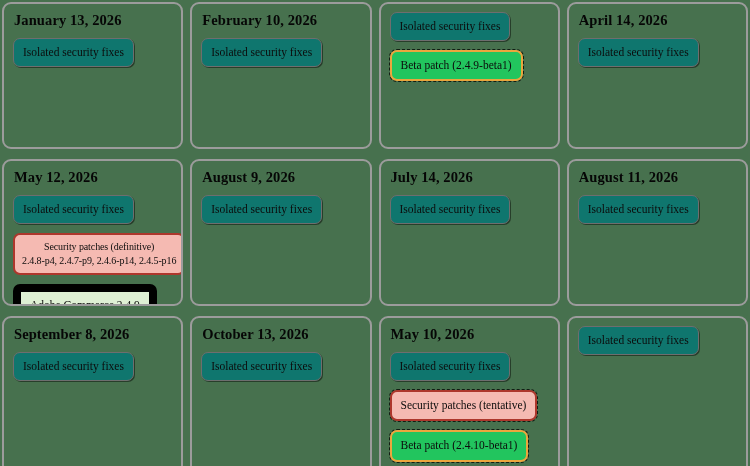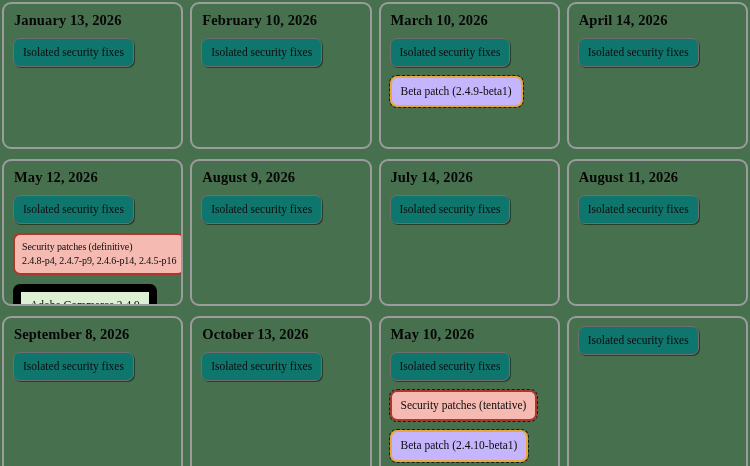--- a/index.html
+++ b/index.html
@@ -52,39 +52,40 @@
     white-space: nowrap;
   }
 
   .chip-white {
     background: #0f766e;
     border: 1px solid #6e6e6e;
     box-shadow: 1px 1px 0 rgba(0,0,0,0.45);
   }
 
   .chip-orange {
-    background: #c4b5fd;
+    background: #22c55e;
     border: 2px solid #eba63d;
   }
 
   .chip-red {
     background: #f5bab2;
     border: 2px solid #ad372c;
   }
 
   .chip-green {
     background: #def0d4;
     border: 8px solid #000000;
   }
 
   .chip-small {
     font-size: 10px;
     padding: 5px 7px;
     line-height: 1.4;
     letter-spacing: -0.1px;
+    text-align: center;
   }
 
   .dashed {
     outline: 1px dashed rgba(0,0,0,0.75);
     outline-offset: 0px;
   }
 
   .line { display: block; }
 </style>
 </head>
@@ -100,21 +101,20 @@
   </div>
 
   <div class="cell">
     <div class="month-title">February 10, 2026</div>
     <div class="chips">
       <div class="chip chip-white">Isolated security fixes</div>
     </div>
   </div>
 
   <div class="cell">
-    <div class="month-title">March 10, 2026</div>
     <div class="chips">
       <div class="chip chip-white">Isolated security fixes</div>
       <div class="chip chip-orange dashed">Beta patch (2.4.9-beta1)</div>
     </div>
   </div>
 
   <div class="cell">
     <div class="month-title">April 14, 2026</div>
     <div class="chips">
       <div class="chip chip-white">Isolated security fixes</div>

